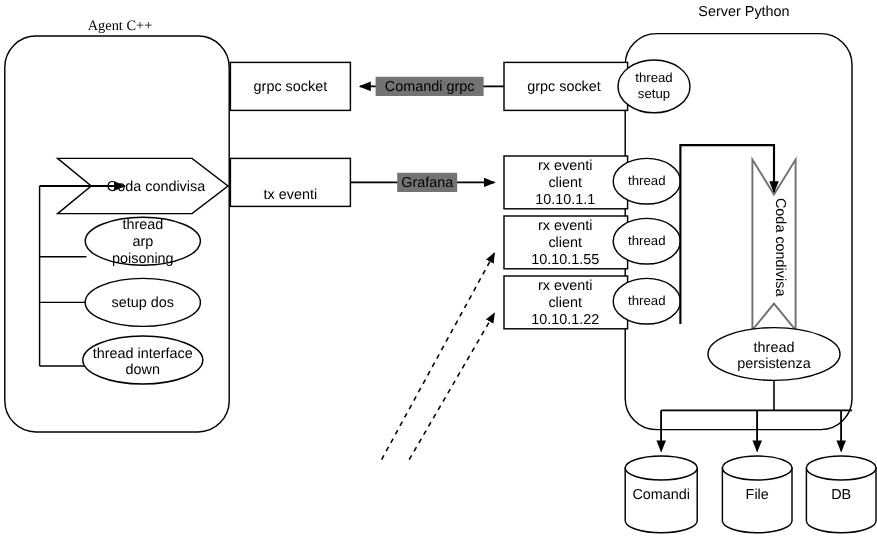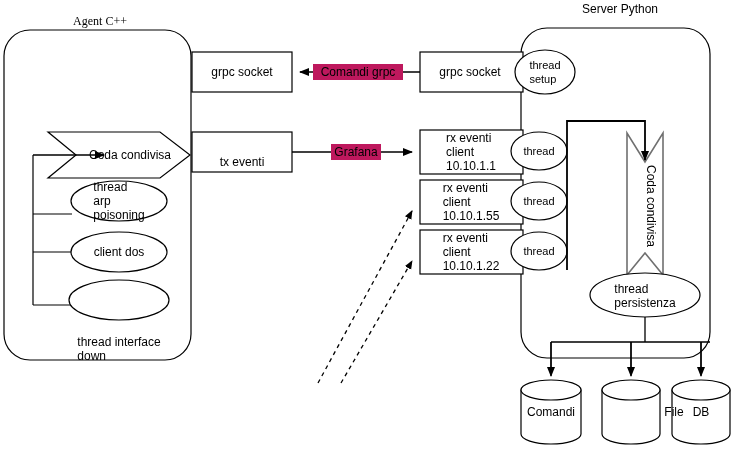--- a/index.html
+++ b/index.html
@@ -20,30 +20,30 @@
     left: 0;
     top: 0;
     width: 731px;
     height: 452px;
   }
   .lbl {
     position: absolute;
     font-family: "Liberation Sans", sans-serif;
     font-size: 12px;
     color: #000000;
-    text-align: left;
+    text-align: center;
     line-height: 14px;
     white-space: pre-line;
     display: flex;
     align-items: center;
     justify-content: center;
     pointer-events: none;
   }
   .lbl.sm { font-size: 11px; }
-  .lbl.edge { background: #be185d; padding: 0 1px; }
+  .lbl.edge { background: #737373; padding: 0 1px; }
   .vtext {
     position: absolute;
     font-family: "Liberation Sans", sans-serif;
     font-size: 12px;
     color: #000000;
     transform-origin: center center;
   }
 </style>
 </head>
 <body>
@@ -123,23 +123,23 @@
   <div class="lbl" style="left:50px; top:12px; width:100px; height:18px;font-family:Liberation Serif, serif;">Agent C++</div>
 
   <div class="lbl" style="left:565px; top:0px; width:110px; height:18px;">Server Python</div>
 
   <div class="lbl" style="left:75px; top:145px; width:110px; height:20px;">Coda condivisa</div>
 
   <div class="lbl" style="left:74px; top:180px; width:90px; height:42px;">thread
 arp
 poisoning</div>
 
-  <div class="lbl" style="left:74px; top:243px; width:90px; height:18px;">client dos</div>
+  <div class="lbl" style="left:74px; top:243px; width:90px; height:18px;">setup dos</div>
 
-  <div class="lbl" style="left:70px; top:286px; width:98px; height:30px;margin-top:48px;">thread interface
+  <div class="lbl" style="left:70px; top:286px; width:98px; height:30px;">thread interface
 down</div>
 
   <div class="lbl" style="left:194px; top:63px; width:96px; height:18px;">grpc socket</div>
 
   <div class="lbl" style="left:194px; top:143px; width:96px; height:18px;margin-top:10px;">tx eventi</div>
 
   <div class="lbl edge" style="left:313px; top:64px; width:88px; height:16px;">Comandi grpc</div>
 
   <div class="lbl edge" style="left:331px; top:144px; width:48px; height:16px;">Grafana</div>
 
@@ -166,17 +166,17 @@
 
   <div class="lbl sm" style="left:513px; top:243px; width:52px; height:16px;">thread</div>
 
   <div class="vtext" style="left:604px; top:198px; width:92px; height:16px; text-align:center; transform:rotate(90deg);">Coda condivisa</div>
 
   <div class="lbl" style="left:595px; top:281px; width:100px; height:30px;">thread
 persistenza</div>
 
   <div class="lbl" style="left:521px; top:403px; width:60px; height:18px;">Comandi</div>
 
-  <div class="lbl" style="left:629px; top:403px; width:58px; height:18px;padding-left:16px;">File</div>
+  <div class="lbl" style="left:602px; top:403px; width:58px; height:18px;">File</div>
 
   <div class="lbl" style="left:672px; top:403px; width:58px; height:18px;">DB</div>
 
 </div>
 
 </body></html>

